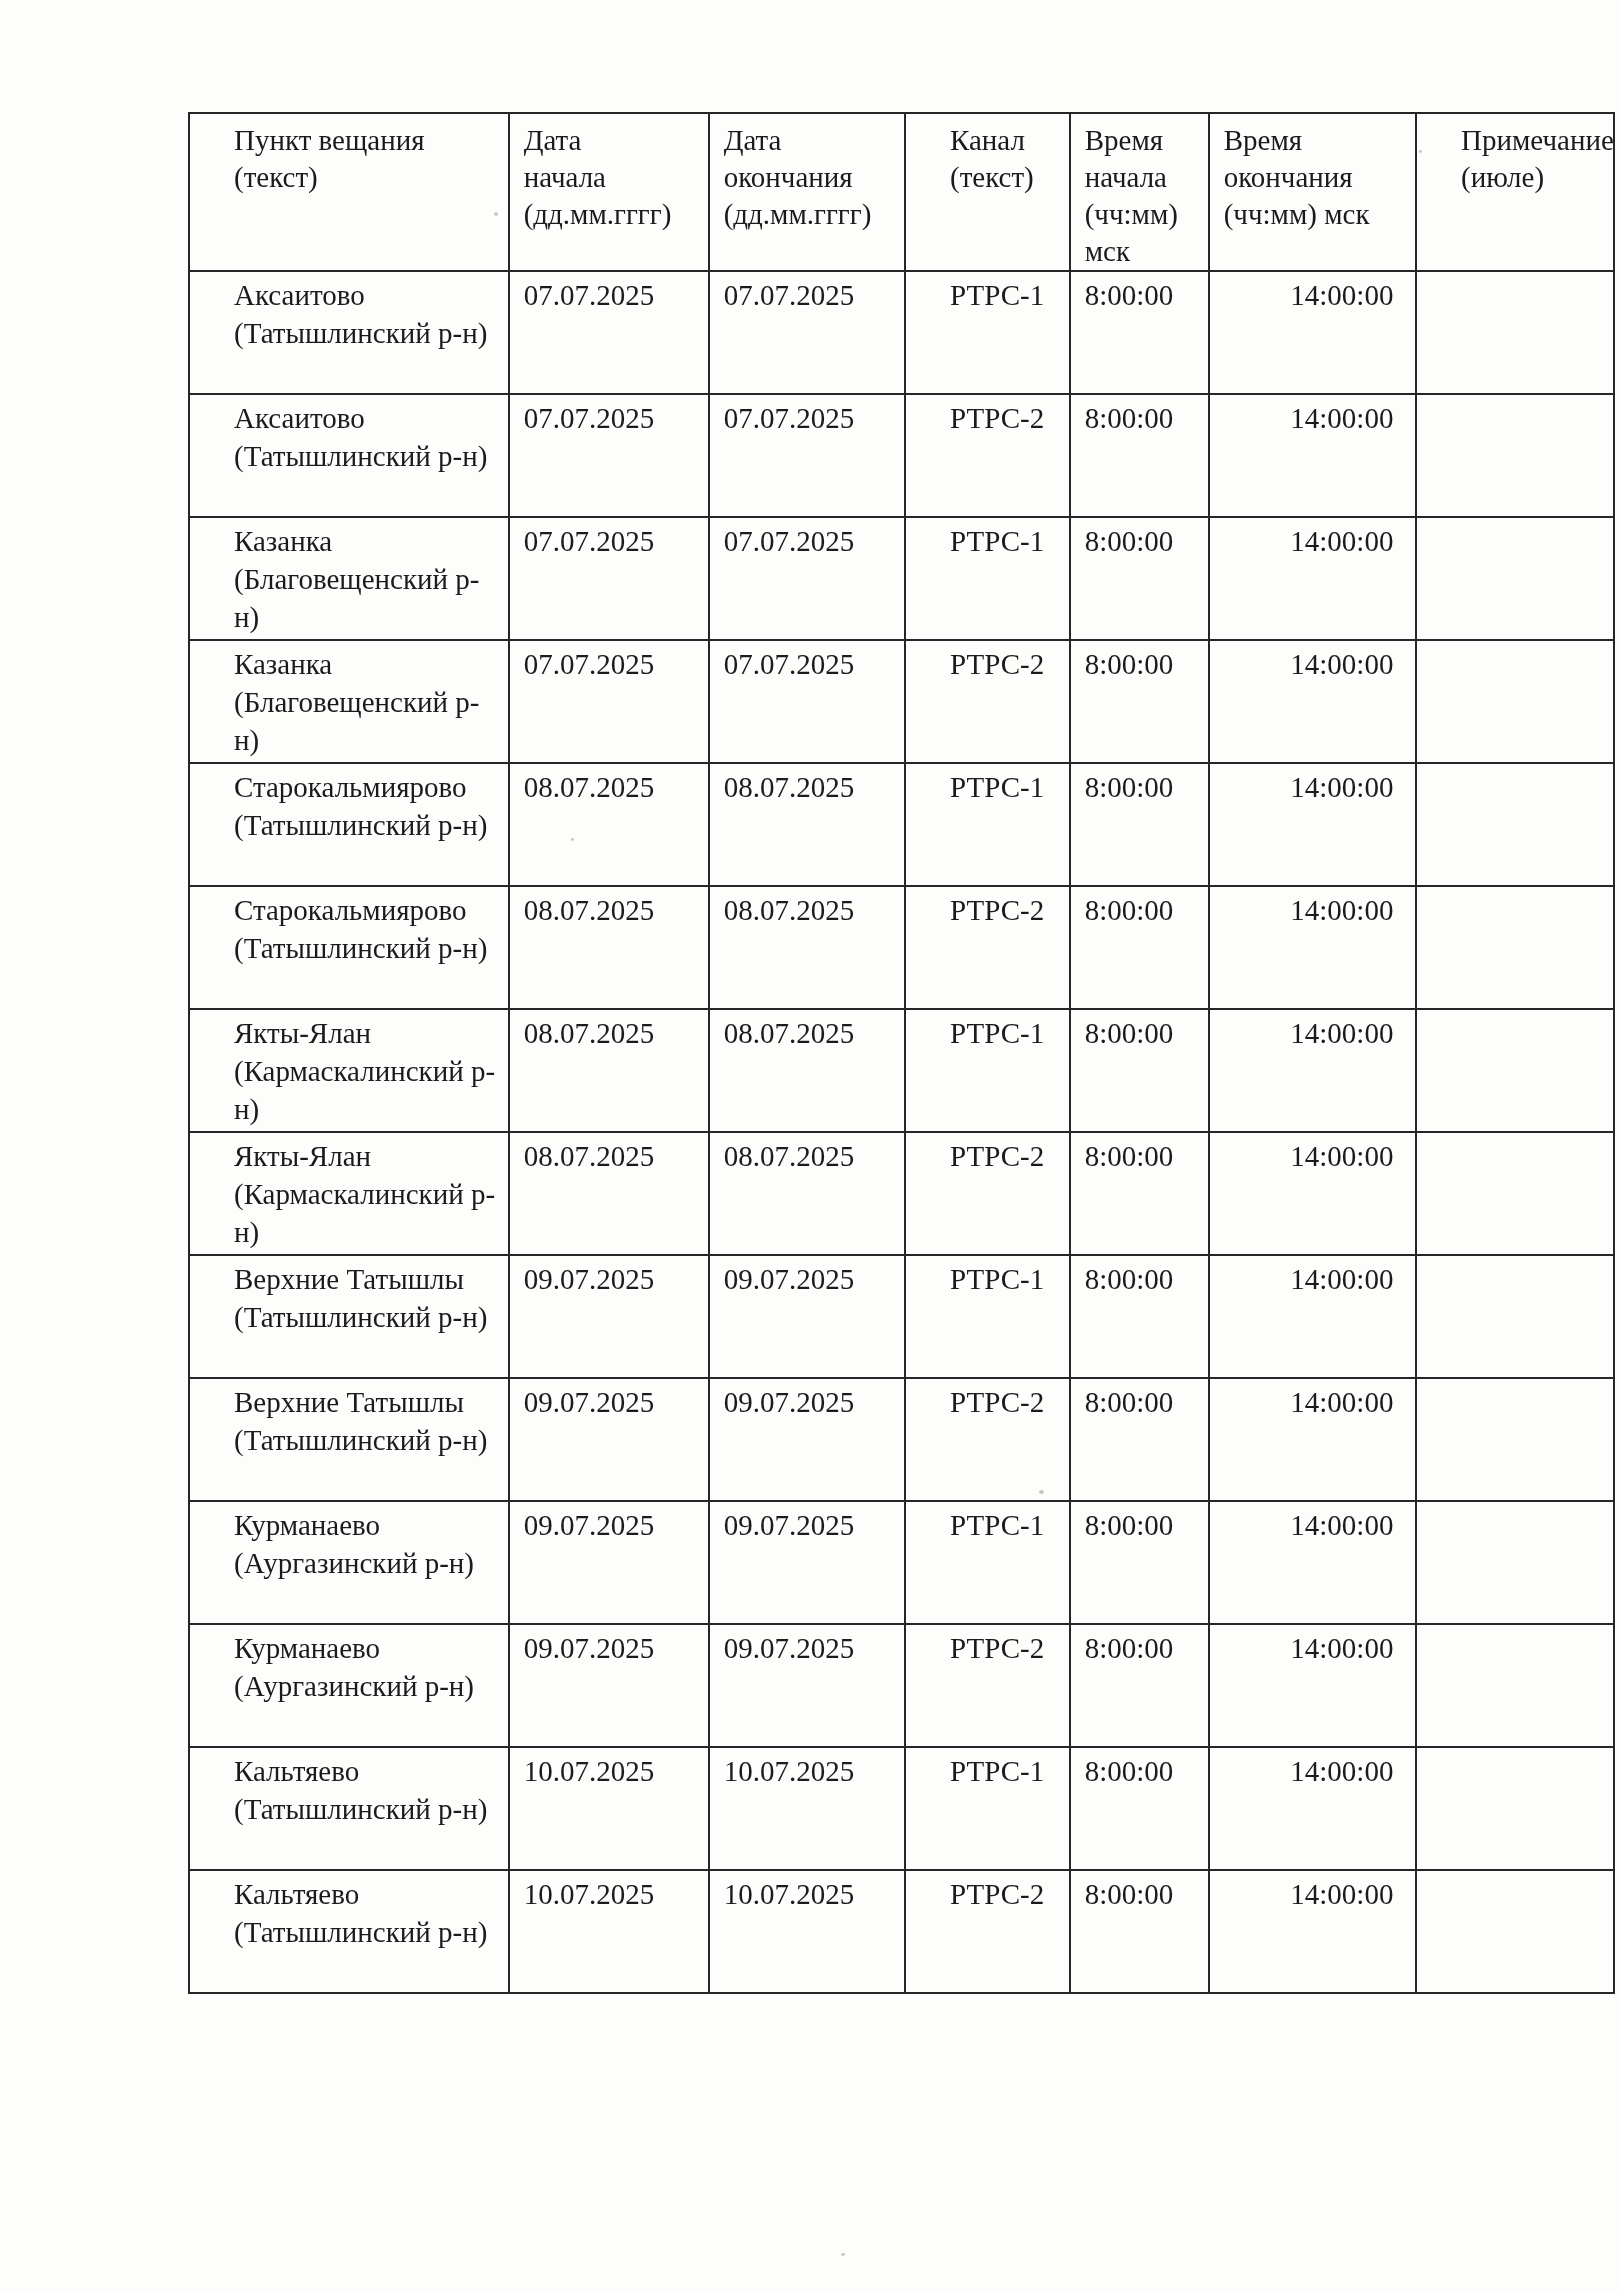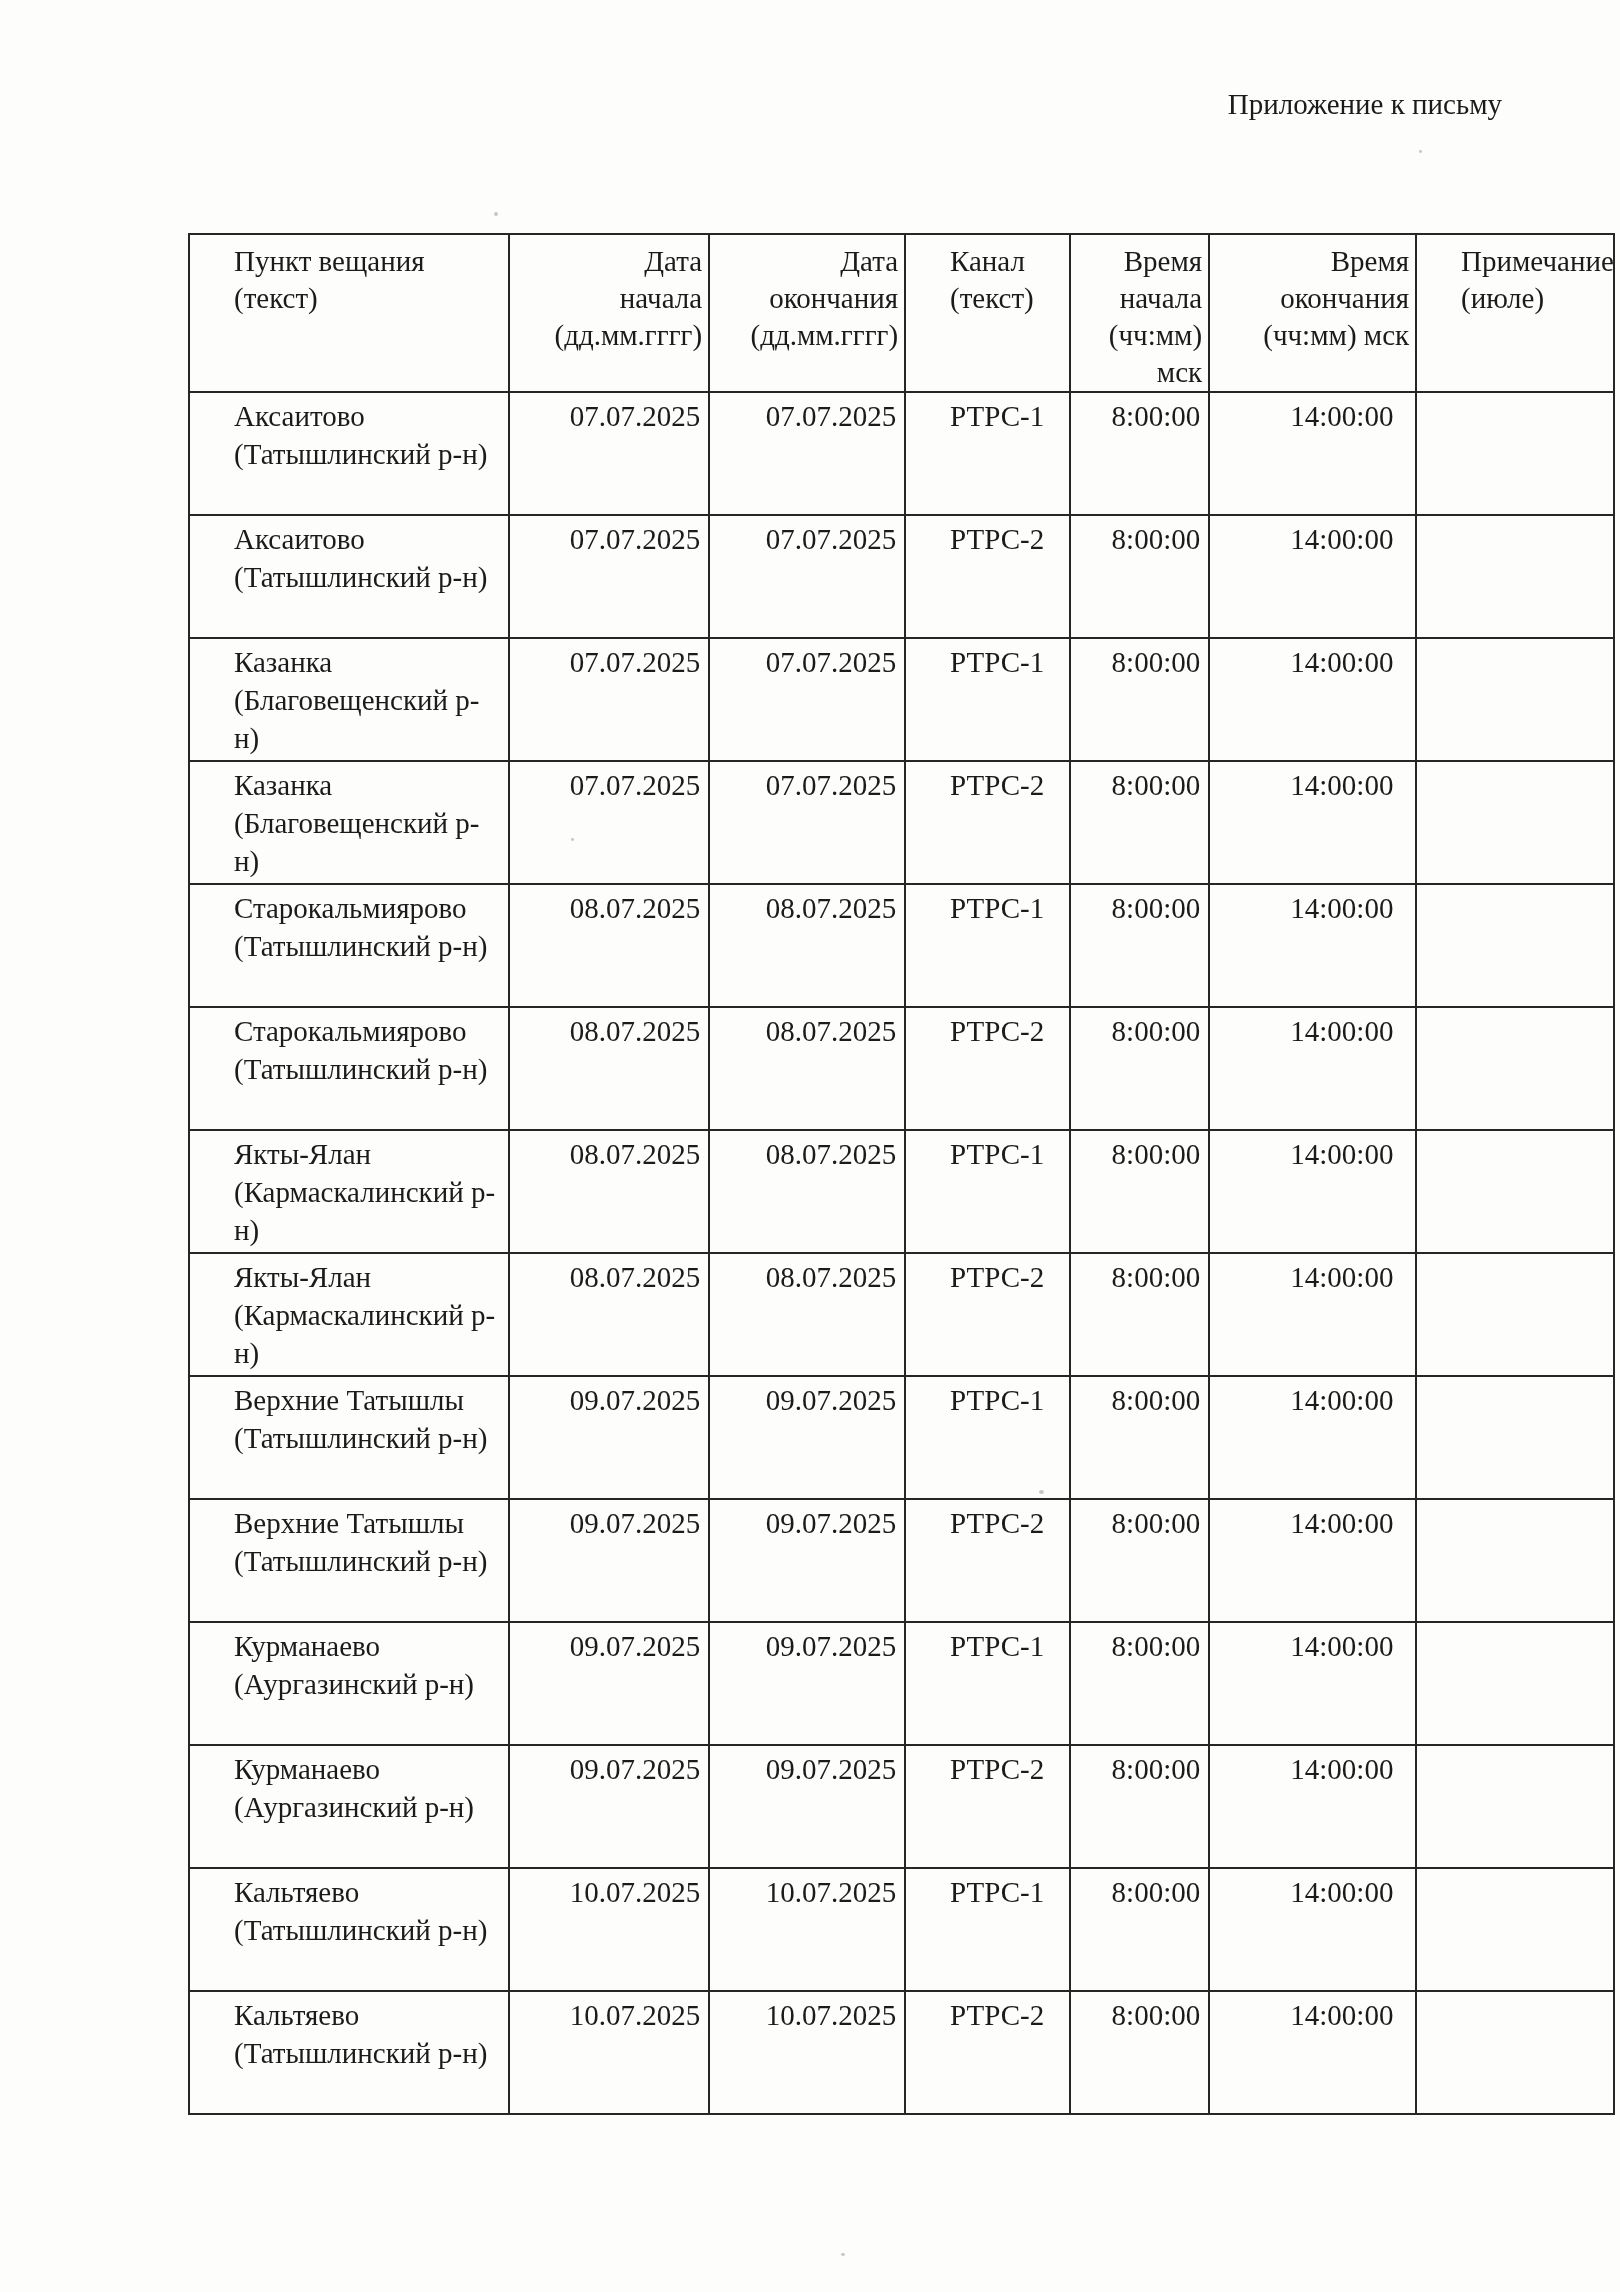--- a/index.html
+++ b/index.html
@@ -61,41 +61,40 @@
     padding: 7.8px 5.9px 0 13.7px;
     white-space: pre-line;
   }
   td {
     height: 123px;
     font-size: 29px;
     line-height: 38px;
     padding: 3.9px 7.8px 0 13.7px;
   }
   .al-left   { text-align: left; padding-left: 44px; }
-  .al-center { text-align: right; }
+  .al-center { text-align: left; }
   .al-right  { text-align: right; padding-right: 21.6px; border-radius: 9px; }
   
   .speck {
     position: absolute;
     border-radius: 50%;
     background: #9a9a9a;
     opacity: 0.55;
   }
   .sp1 { left: 494px; top: 212px; width: 3.9px; height: 3.9px; }
   .sp2 { left: 1419px; top: 150px; width: 2.9px; height: 2.9px; }
   .sp3 { left: 1039px; top: 1490px; width: 4.9px; height: 3.9px; }
   .sp4 { left: 571px; top: 838px; width: 2.9px; height: 2.9px; }
   .sp5 { left: 841px; top: 2253px; width: 3.9px; height: 2.9px; }
 </style>
 </head>
 <body>
 
 <div class="page">
 
-  <div class="header-note">Приложение к письму</div>
 
 
   <table class="schedule">
     <colgroup>
       <col class="c1">
         <col class="c2">
         <col class="c3">
         <col class="c4">
       <col class="c5">
         <col class="c6">

